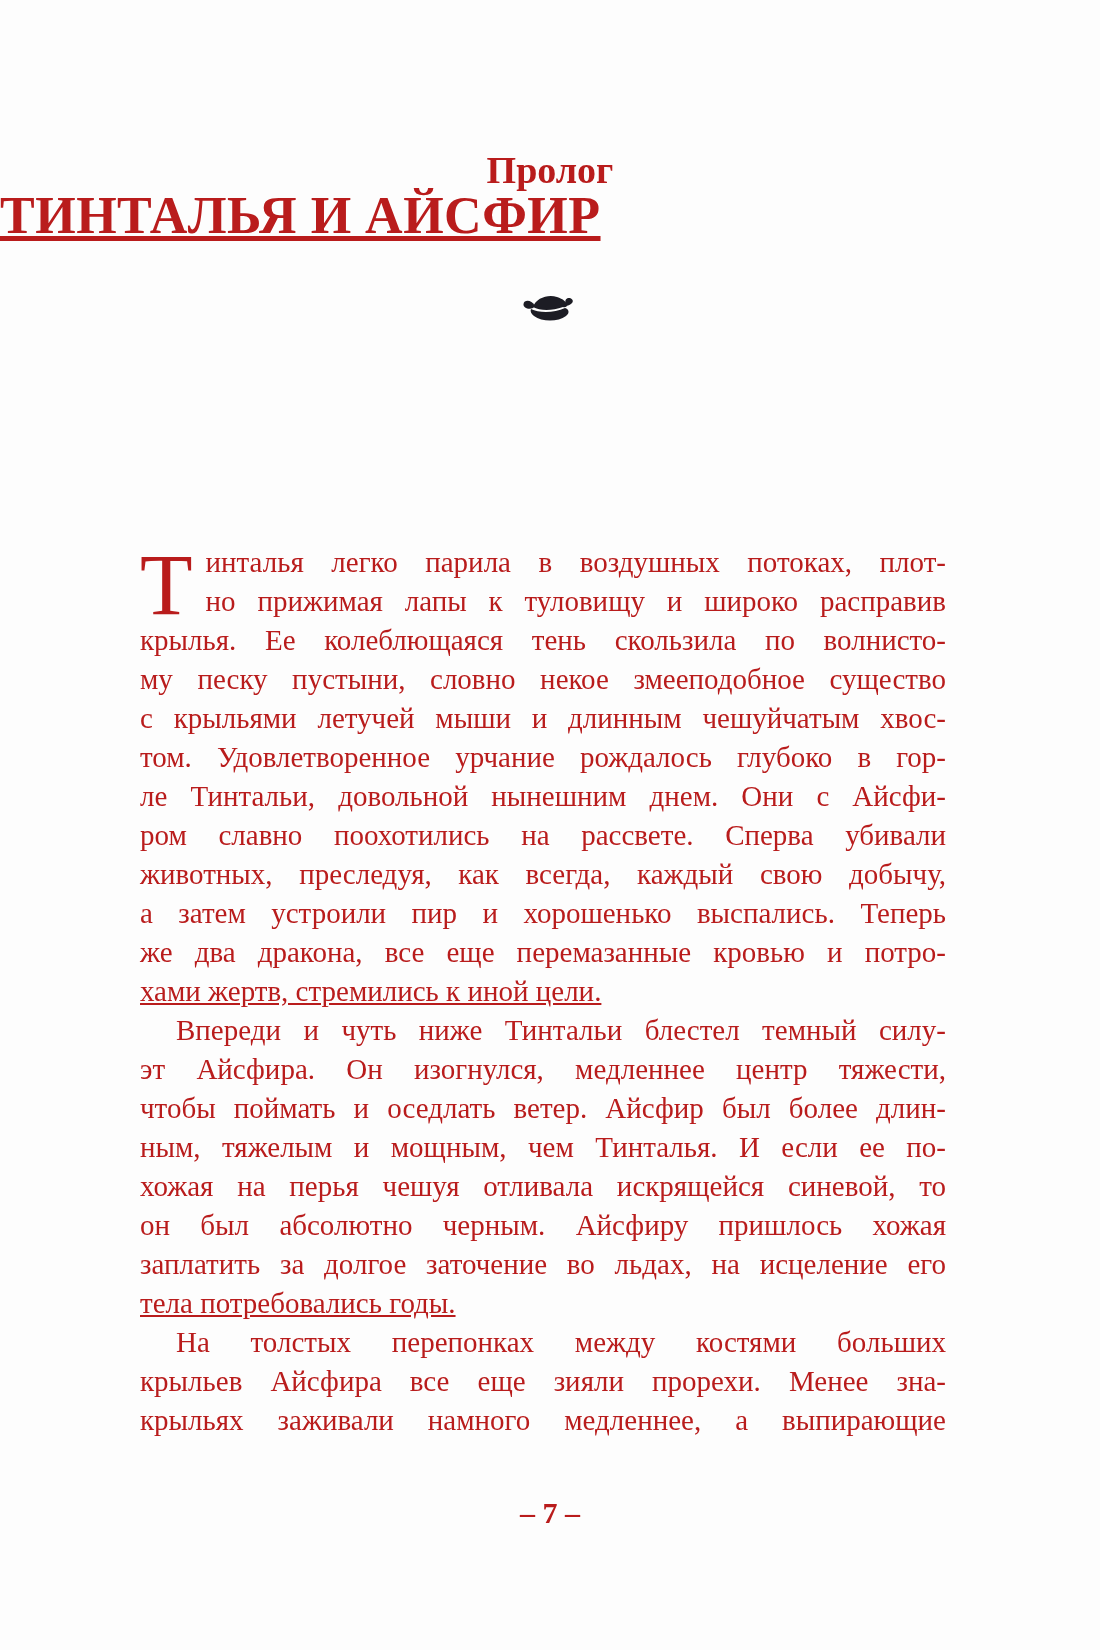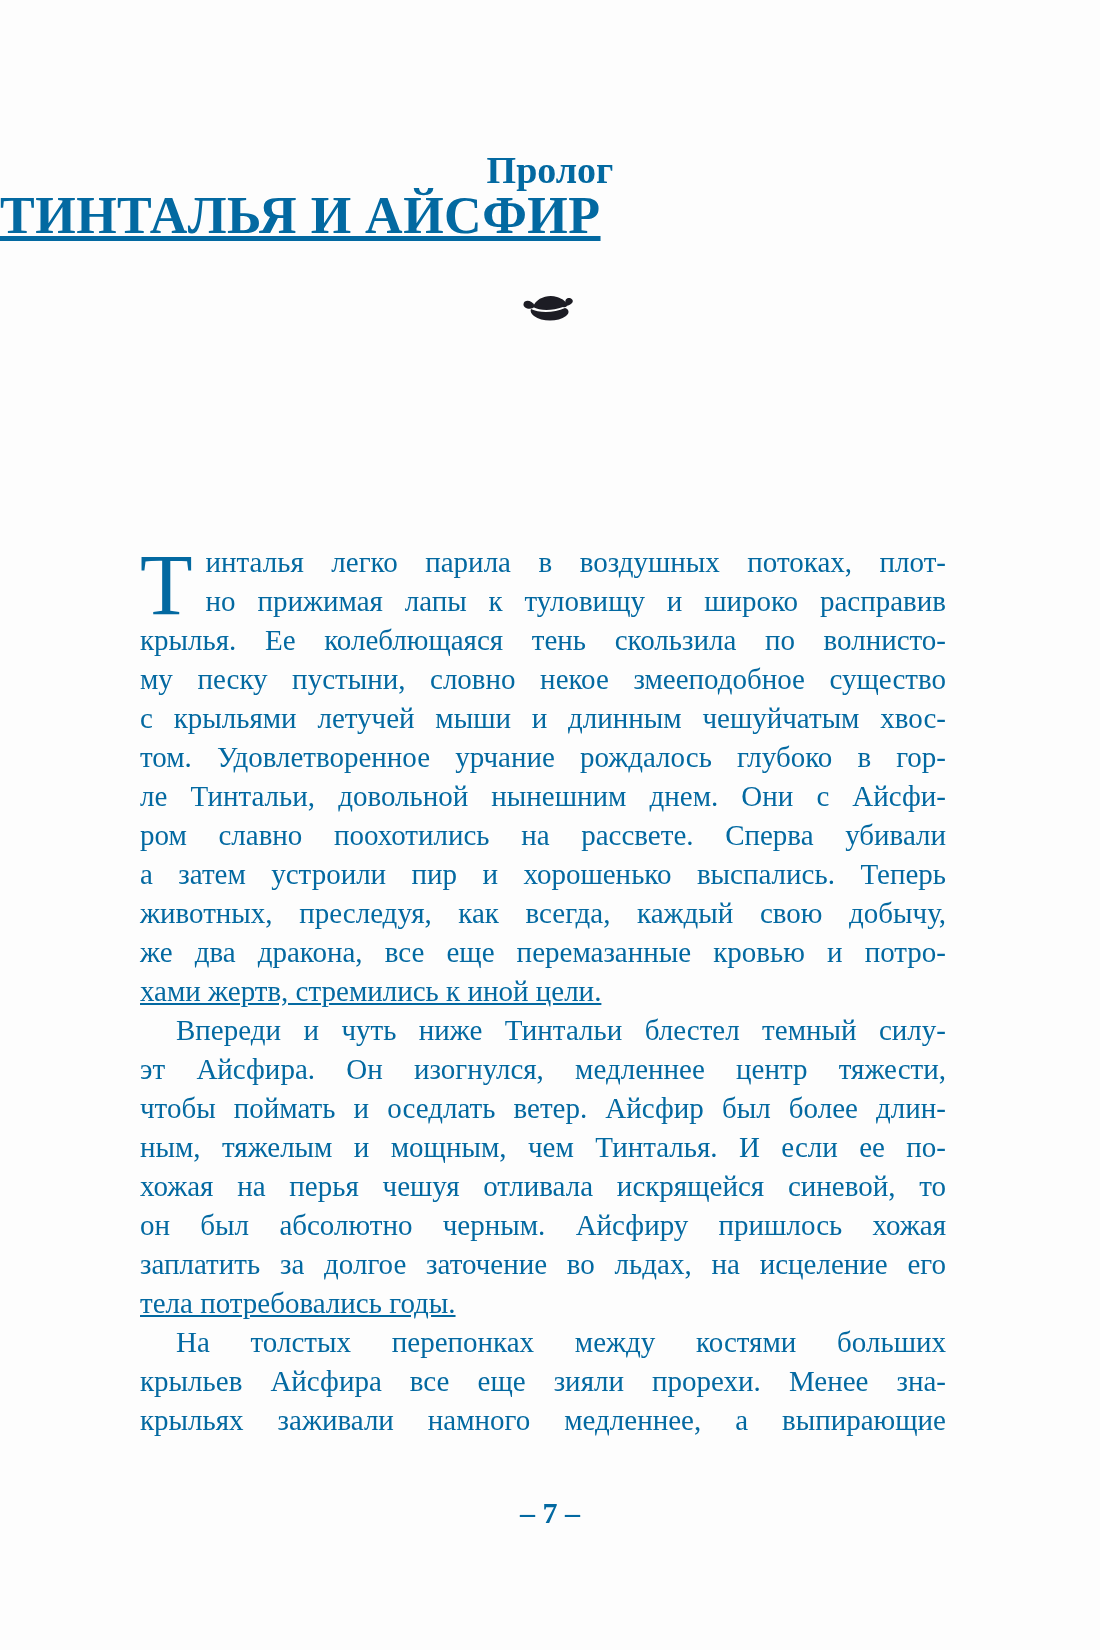--- a/index.html
+++ b/index.html
@@ -1,21 +1,21 @@
 <!DOCTYPE html>
 <html><head>
 <meta charset="utf-8">
 <style>
   html, body { margin: 0; padding: 0; background: #fff; }
   .page {
     position: relative;
     width: 1100px;
     height: 1650px;
     background: #fdfdfd;
-    color: #0369a1;
+    color: #b91c1c;
     font-family: "Liberation Serif", "DejaVu Serif", serif;
     overflow: hidden;
   }
   .pretitle {
     position: absolute;
     top: 150px; left: 0; right: 0;
     text-align: center;
     font-size: 38px;
     line-height: 40px;
     font-weight: bold;
@@ -90,22 +90,22 @@
       <div class="para">
         <span class="dropcap">Т</span>
         <div class="line">инталья легко парила в воздушных потоках, плот-</div>
         <div class="line">но прижимая лапы к туловищу и широко расправив</div>
         <div class="line">крылья. Ее колеблющаяся тень скользила по волнисто-</div>
         <div class="line">му песку пустыни, словно некое змееподобное существо</div>
         <div class="line">с крыльями летучей мыши и длинным чешуйчатым хвос-</div>
         <div class="line">том. Удовлетворенное урчание рождалось глубоко в гор-</div>
         <div class="line">ле Тинтальи, довольной нынешним днем. Они с Айсфи-</div>
         <div class="line">ром славно поохотились на рассвете. Сперва убивали</div>
+        <div class="line">животных, преследуя, как всегда, каждый свою добычу,</div>
         <div class="line">а затем устроили пир и хорошенько выспались. Теперь</div>
-        <div class="line">животных, преследуя, как всегда, каждый свою добычу,</div>
         <div class="line">же два дракона, все еще перемазанные кровью и потро-</div>
         <div class="line end">хами жертв, стремились к иной цели.</div>
       </div>
       <div class="para">
         <div class="line indent">Впереди и чуть ниже Тинтальи блестел темный силу-</div>
         <div class="line">эт Айсфира. Он изогнулся, медленнее центр тяжести,</div>
         <div class="line">чтобы поймать и оседлать ветер. Айсфир был более длин-</div>
         <div class="line">ным, тяжелым и мощным, чем Тинталья. И если ее по-</div>
         <div class="line">хожая на перья чешуя отливала искрящейся синевой, то</div>
         <div class="line">он был абсолютно черным. Айсфиру пришлось хожая</div>

